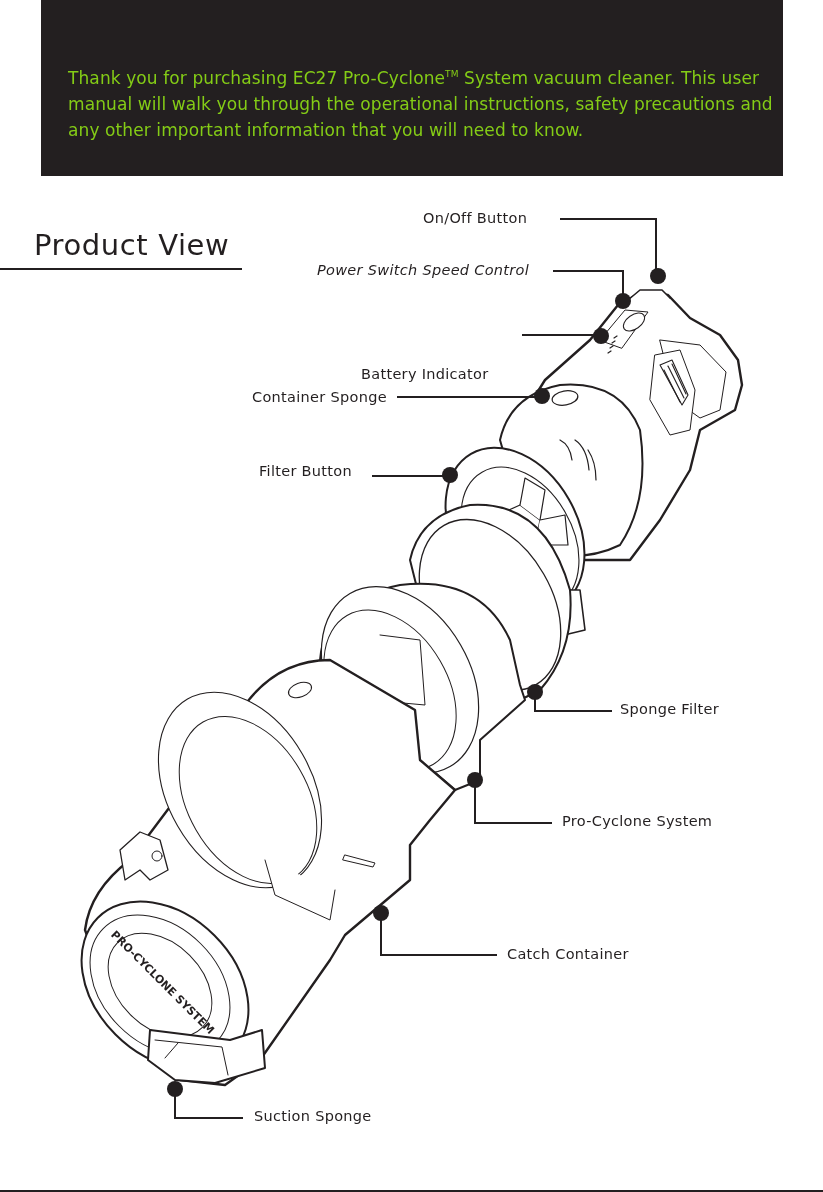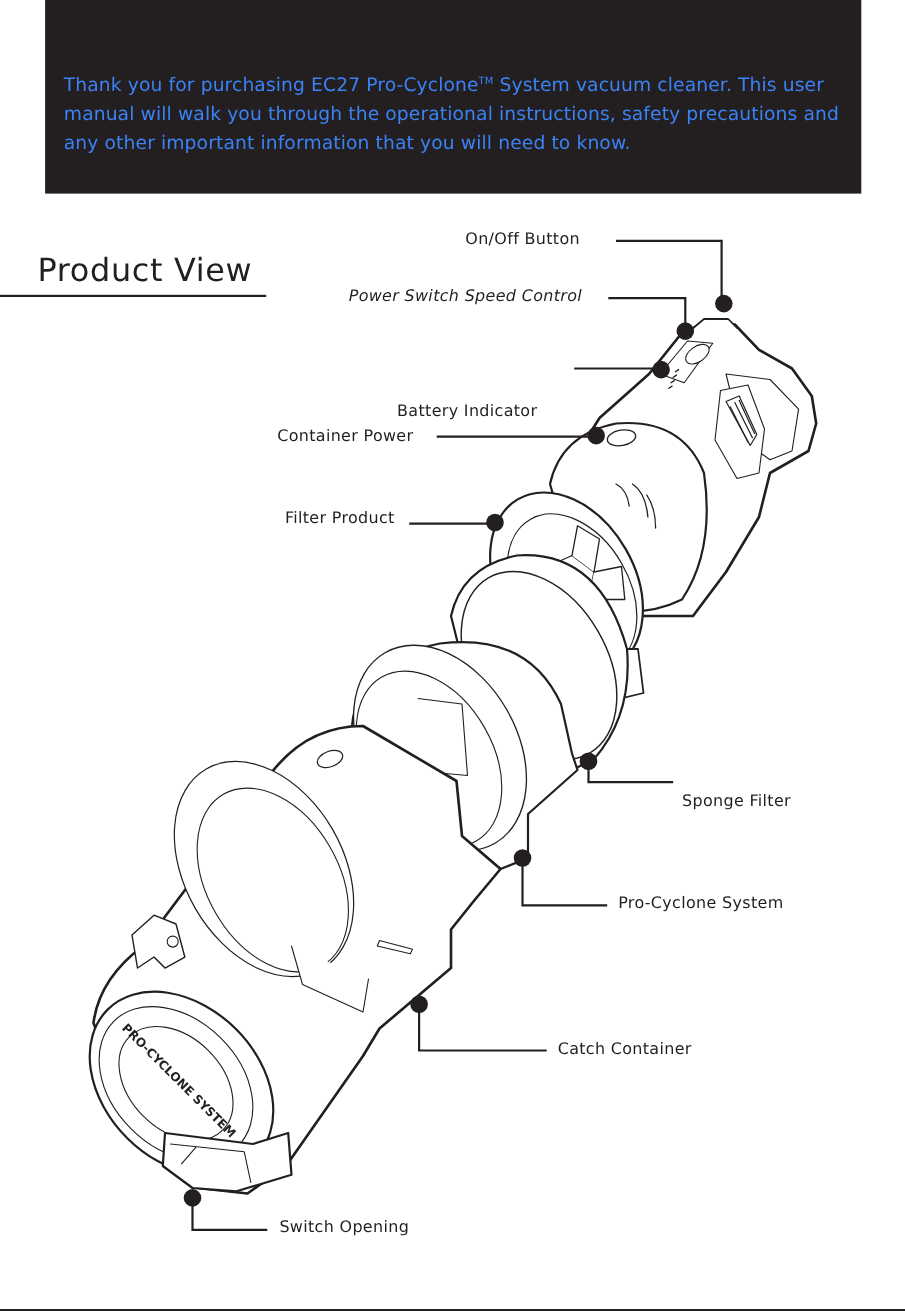--- a/index.html
+++ b/index.html
@@ -1,19 +1,19 @@
 <!DOCTYPE html>
 <html><head>
 <meta charset="utf-8">
 <style>
   html, body { margin: 0; padding: 0; background: #ffffff; }
   body { width: 823px; height: 1192px; position: relative; overflow: hidden;
          font-family: "DejaVu Sans", "Liberation Sans", sans-serif; color: #231f20; }
   .intro-box { position: absolute; left: 41px; top: 0; width: 742px; height: 176px; background: #231f20; }
-  .intro-text { position: absolute; left: 17px; top: 61px; width: 720px; color: #3b82f6;
+  .intro-text { position: absolute; left: 27px; top: 61px; width: 720px; color: #84cc16;
                 font-size: 17px; line-height: 26px; letter-spacing: 0.1px; }
   .intro-text sup { font-size: 9px; vertical-align: 7px; }
   .section-title { position: absolute; left: 34px; top: 228px; font-size: 29px; font-weight: normal;
                    letter-spacing: 0.6px; color: #231f20; margin: 0; text-align: center; }
   .title-rule { position: absolute; left: 0; top: 268px; width: 242px; height: 2px; background: #231f20; }
   .diagram { position: absolute; left: 0; top: 0; width: 823px; height: 1192px; }
   .label { position: absolute; font-size: 14.5px; color: #231f20; white-space: nowrap; letter-spacing: 0.3px; }
   .bottom-rule { position: absolute; left: 0; top: 1190px; width: 823px; height: 2px; background: #231f20; }
 </style>
 </head>
@@ -133,20 +133,20 @@
     <circle cx="535" cy="692" r="8"></circle>
     <circle cx="475" cy="780" r="8"></circle>
     <circle cx="381" cy="913" r="8"></circle>
     <circle cx="175" cy="1089" r="8"></circle>
   </g>
 </svg>
 
 <div class="label" style="left:423px; top:210px;text-align:right;">On/Off Button</div>
 <div class="label" style="left:317px; top:262px;font-style:italic;">Power Switch Speed Control</div>
 <div class="label" style="left:361px; top:325px;margin-top:41px;">Battery Indicator</div>
-<div class="label" style="left:252px; top:389px;">Container Power</div>
-<div class="label" style="left:259px; top:463px;">Filter Product</div>
-<div class="label" style="left:620px; top:701px;margin-top:20px;">Sponge Filter</div>
+<div class="label" style="left:252px; top:389px;">Container Sponge</div>
+<div class="label" style="left:259px; top:463px;">Filter Button</div>
+<div class="label" style="left:620px; top:701px;">Sponge Filter</div>
 <div class="label" style="left:562px; top:813px;">Pro-Cyclone System</div>
 <div class="label" style="left:507px; top:946px;">Catch Container</div>
-<div class="label" style="left:254px; top:1108px;">Switch Opening</div>
+<div class="label" style="left:254px; top:1108px;">Suction Sponge</div>
 
 <div class="bottom-rule"></div>
 
 </body></html>

